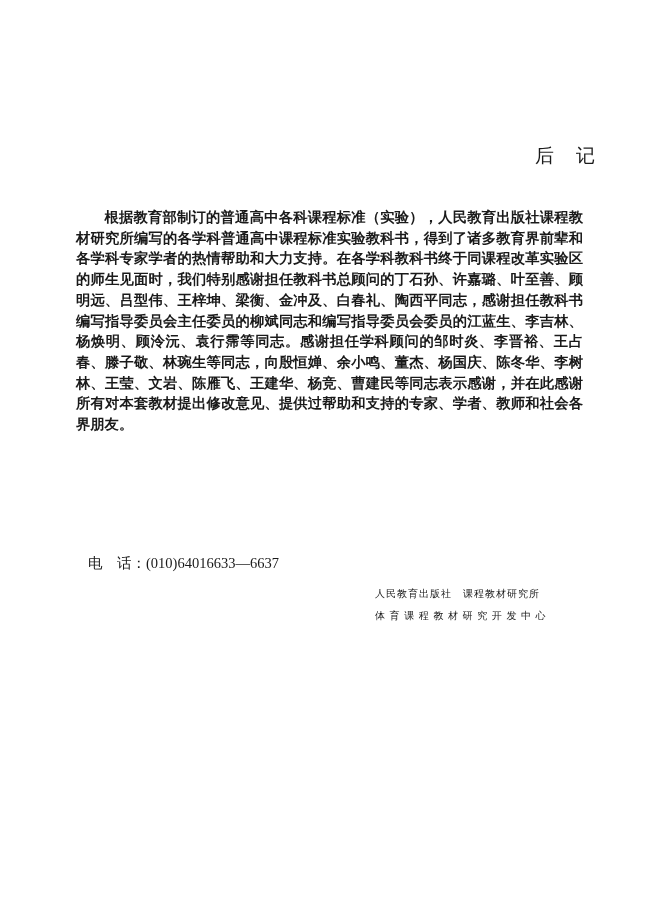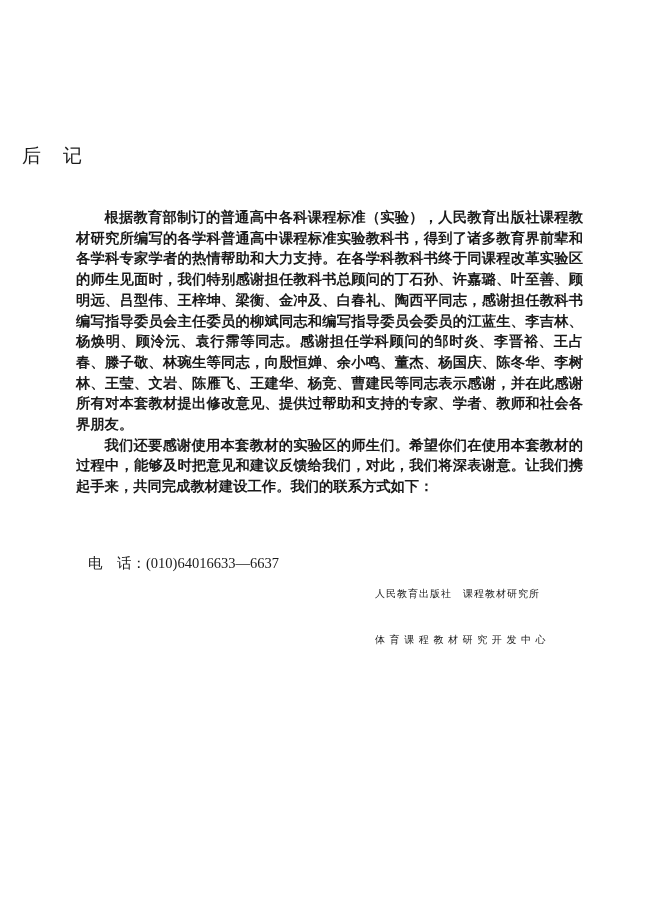--- a/index.html
+++ b/index.html
@@ -1,49 +1,48 @@
 <!DOCTYPE html>
 <html><head>
 <meta charset="utf-8">
 <style>
   html, body { margin: 0; padding: 0; }
   body {
     width: 650px; height: 900px; background: #ffffff; position: relative; overflow: hidden;
     font-family: "DejaVu Serif", "Liberation Serif", serif; color: #1a1a1a;
   }
   .title {
-    position: absolute; top: 143px; left: 0; width: 617px; text-align: left;
+    position: absolute; top: 143px; left: 0; width: 617px; text-align: right;
     font-size: 19px; letter-spacing: 22px; text-indent: 22px; font-weight: normal;
   }
   .body-text {
     position: absolute; left: 76px; width: 507px; top: 207px;
     font-size: 14.3px; line-height: 20.7px; text-align: justify; font-weight: bold;
   }
   .body-text p { margin: 0; text-indent: 2em; }
   .contact {
     position: absolute; left: 88px; top: 508px; font-size: 14.5px; line-height: 22px;
     font-family: "Liberation Serif", serif;
     margin-top: 44px;
   }
   .contact .row { white-space: nowrap; }
   .sign {
     position: absolute; left: 375px; top: 583px; font-size: 10px; line-height: 22px;
     font-family: "DejaVu Serif", serif; white-space: nowrap;
   }
   .sign .l1 { letter-spacing: 1px; }
-  .sign .l2 { letter-spacing: 4.6px; margin-top: 24px; }
+  .sign .l2 { letter-spacing: 4.6px; }
 </style>
 </head>
 <body>
 
 <div class="title">后记</div>
 
 <div class="body-text">
   <p>根据教育部制订的普通高中各科课程标准（实验），人民教育出版社课程教材研究所编写的各学科普通高中课程标准实验教科书，得到了诸多教育界前辈和各学科专家学者的热情帮助和大力支持。在各学科教科书终于同课程改革实验区的师生见面时，我们特别感谢担任教科书总顾问的丁石孙、许嘉璐、叶至善、顾明远、吕型伟、王梓坤、梁衡、金冲及、白春礼、陶西平同志，感谢担任教科书编写指导委员会主任委员的柳斌同志和编写指导委员会委员的江蓝生、李吉林、杨焕明、顾泠沅、袁行霈等同志。感谢担任学科顾问的邹时炎、李晋裕、王占春、滕子敬、林琬生等同志，向殷恒婵、余小鸣、董杰、杨国庆、陈冬华、李树林、王莹、文岩、陈雁飞、王建华、杨竞、曹建民等同志表示感谢，并在此感谢所有对本套教材提出修改意见、提供过帮助和支持的专家、学者、教师和社会各界朋友。</p>
-  <p>我们还要感谢使用本套教材的实验区的师生们。希望你们在使用本套教材的过程中，能够及时把意见和建议反馈给我们，对此，我们将深表谢意。让我们携起手来，共同完成教材建设工作。我们的联系方式如下：</p>
 </div>
 
 <div class="contact">
   <div class="row">
     <span>电　话：</span><span>(010)64016633—6637</span>
   </div>
 </div>
 
 <div class="sign">
   <div class="l1">人民教育出版社　课程教材研究所</div>

